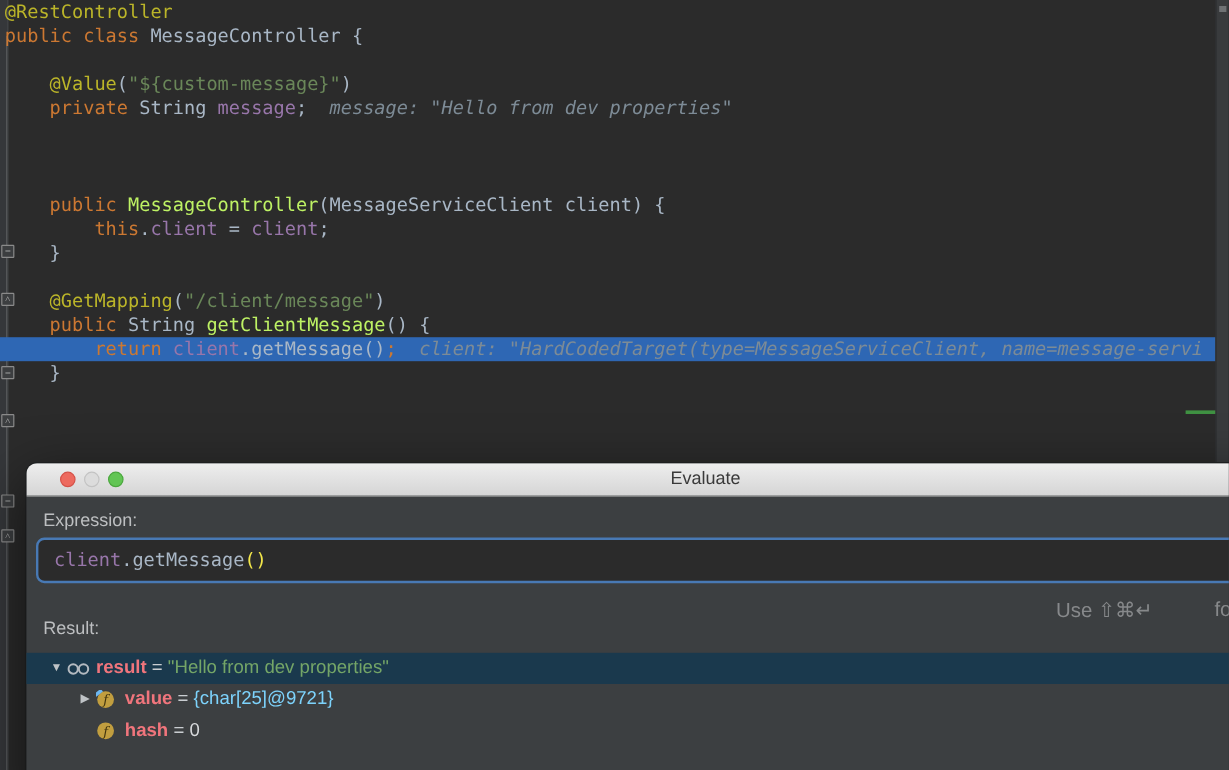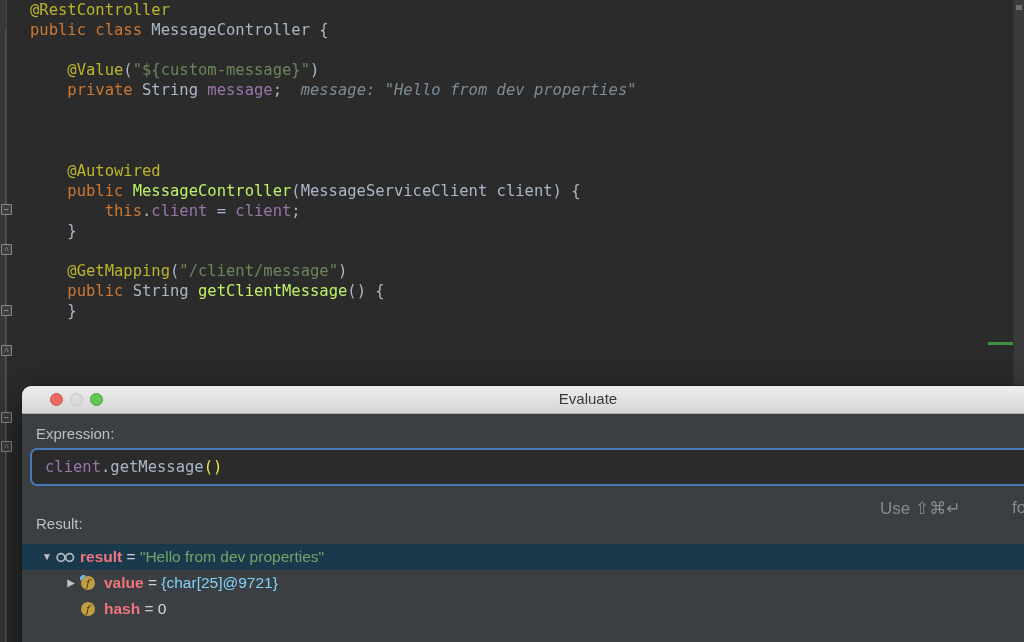--- a/index.html
+++ b/index.html
@@ -7,21 +7,21 @@
     width:1024px;height:642px;position:relative;overflow:hidden;
     background:#2b2b2b;font-family:"Liberation Sans",sans-serif;
     -webkit-font-smoothing:antialiased;
   }
   
   .editor{position:absolute;inset:0;background:#2b2b2b;}
   .gutter-strip{position:absolute;left:0;top:0;width:6px;height:642px;background:#35373a;border-right:1px solid #434547;}
   .fold-line{position:absolute;left:5px;top:30px;width:1px;height:612px;background:#545658;}
   .code-layer{position:absolute;left:0;top:0;right:11px;bottom:0;overflow:hidden;}
   .code-line{
-    height:20.1px;line-height:20.1px;white-space:pre;padding-left:30px;
+    height:20.1px;line-height:20.1px;white-space:pre;padding-left:4px;
     font-family:"DejaVu Sans Mono",monospace;font-size:15.5px;overflow:hidden;
   }
   .code-line.exec-line{background:#2e67b4;}
   .tok-ann{color:#bbb529;}
   .tok-kw{color:#cc7832;}
   .tok-def{color:#a9b7c6;}
   .tok-fn{color:#bef264;}
   .tok-field{color:#9876aa;}
   .tok-str{color:#6a8759;}
   .tok-hint{color:#7d8b96;font-style:italic;}
@@ -86,27 +86,27 @@
   <div class="fold-line"></div>
   <div class="code-layer" id="code-layer">
       <div class="code-line"><span class="tok-ann">@RestController</span></div>
       <div class="code-line"><span class="tok-kw">public class </span><span class="tok-def">MessageController {</span></div>
       <div class="code-line"></div>
       <div class="code-line"><span class="tok-ann">    @Value</span><span class="tok-def">(</span><span class="tok-str">"${custom-message}"</span><span class="tok-def">)</span></div>
       <div class="code-line"><span class="tok-kw">    private </span><span class="tok-def">String </span><span class="tok-field">message</span><span class="tok-def">;</span><span class="tok-hint">  message: "Hello from dev properties"</span></div>
       <div class="code-line"></div>
       <div class="code-line"></div>
       <div class="code-line"></div>
-      <div class="code-line"><span class="tok-ann">    @Autowired</span></div>
       <div class="code-line"><span class="tok-kw">    public </span><span class="tok-fn">MessageController</span><span class="tok-def">(MessageServiceClient client) {</span></div>
       <div class="code-line"><span class="tok-kw">        this</span><span class="tok-def">.</span><span class="tok-field">client</span><span class="tok-def"> = </span><span class="tok-field">client</span><span class="tok-def">;</span></div>
       <div class="code-line"><span class="tok-def">    }</span></div>
       <div class="code-line"></div>
       <div class="code-line"><span class="tok-ann">    @GetMapping</span><span class="tok-def">(</span><span class="tok-str">"/client/message"</span><span class="tok-def">)</span></div>
       <div class="code-line"><span class="tok-kw">    public </span><span class="tok-def">String </span><span class="tok-fn">getClientMessage</span><span class="tok-def">() {</span></div>
+      <div class="code-line exec-line"><span class="tok-kw">        return </span><span class="tok-field">client</span><span class="tok-def">.getMessage()</span><span class="tok-kw">;</span><span class="tok-hint">  client: "HardCodedTarget(type=MessageServiceClient, name=message-servi</span></div>
       <div class="code-line"><span class="tok-def">    }</span></div>
     </div>
   <div class="green-marker"></div>
   <div id="gutter-markers">
       <div class="fold-marker" style="top: 204px;">−</div>
       <div class="fold-marker" style="top: 244.2px;">˄</div>
       <div class="fold-marker" style="top: 304.5px;">−</div>
       <div class="fold-marker" style="top: 344.7px;">˄</div>
       <div class="fold-marker" style="top: 412.035px;">−</div>
       <div class="fold-marker" style="top: 441.18px;">˄</div>

